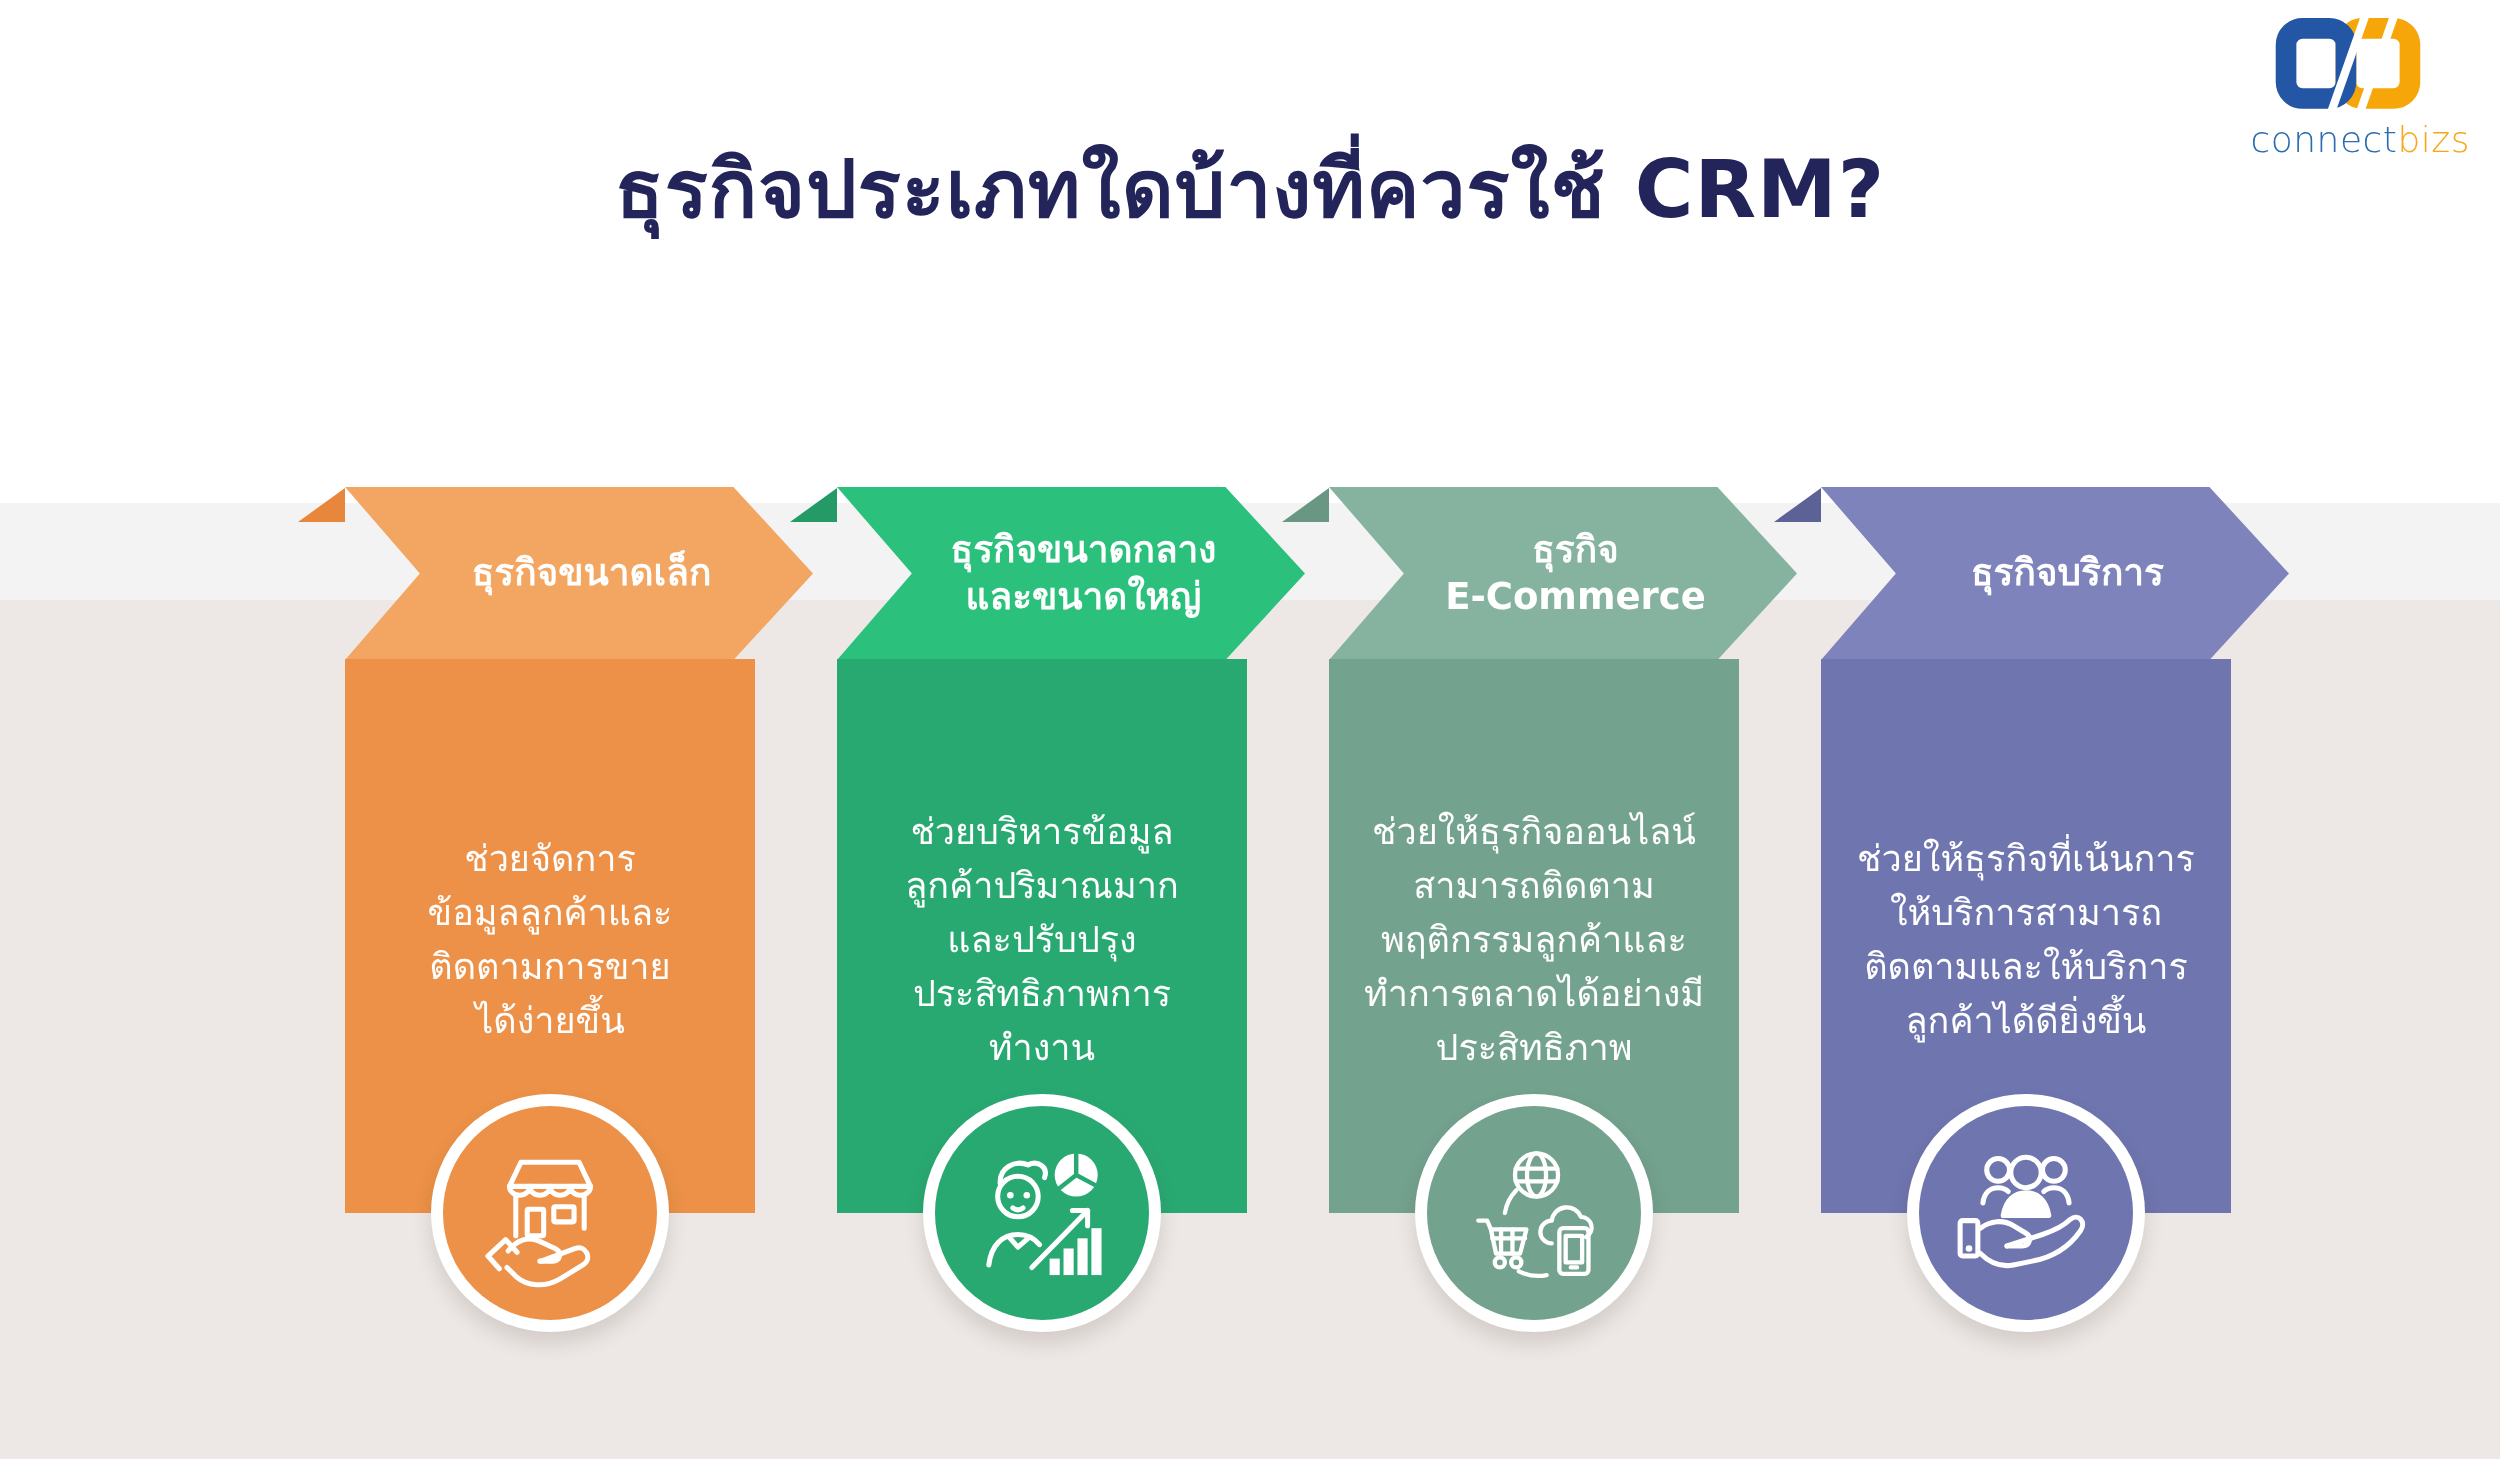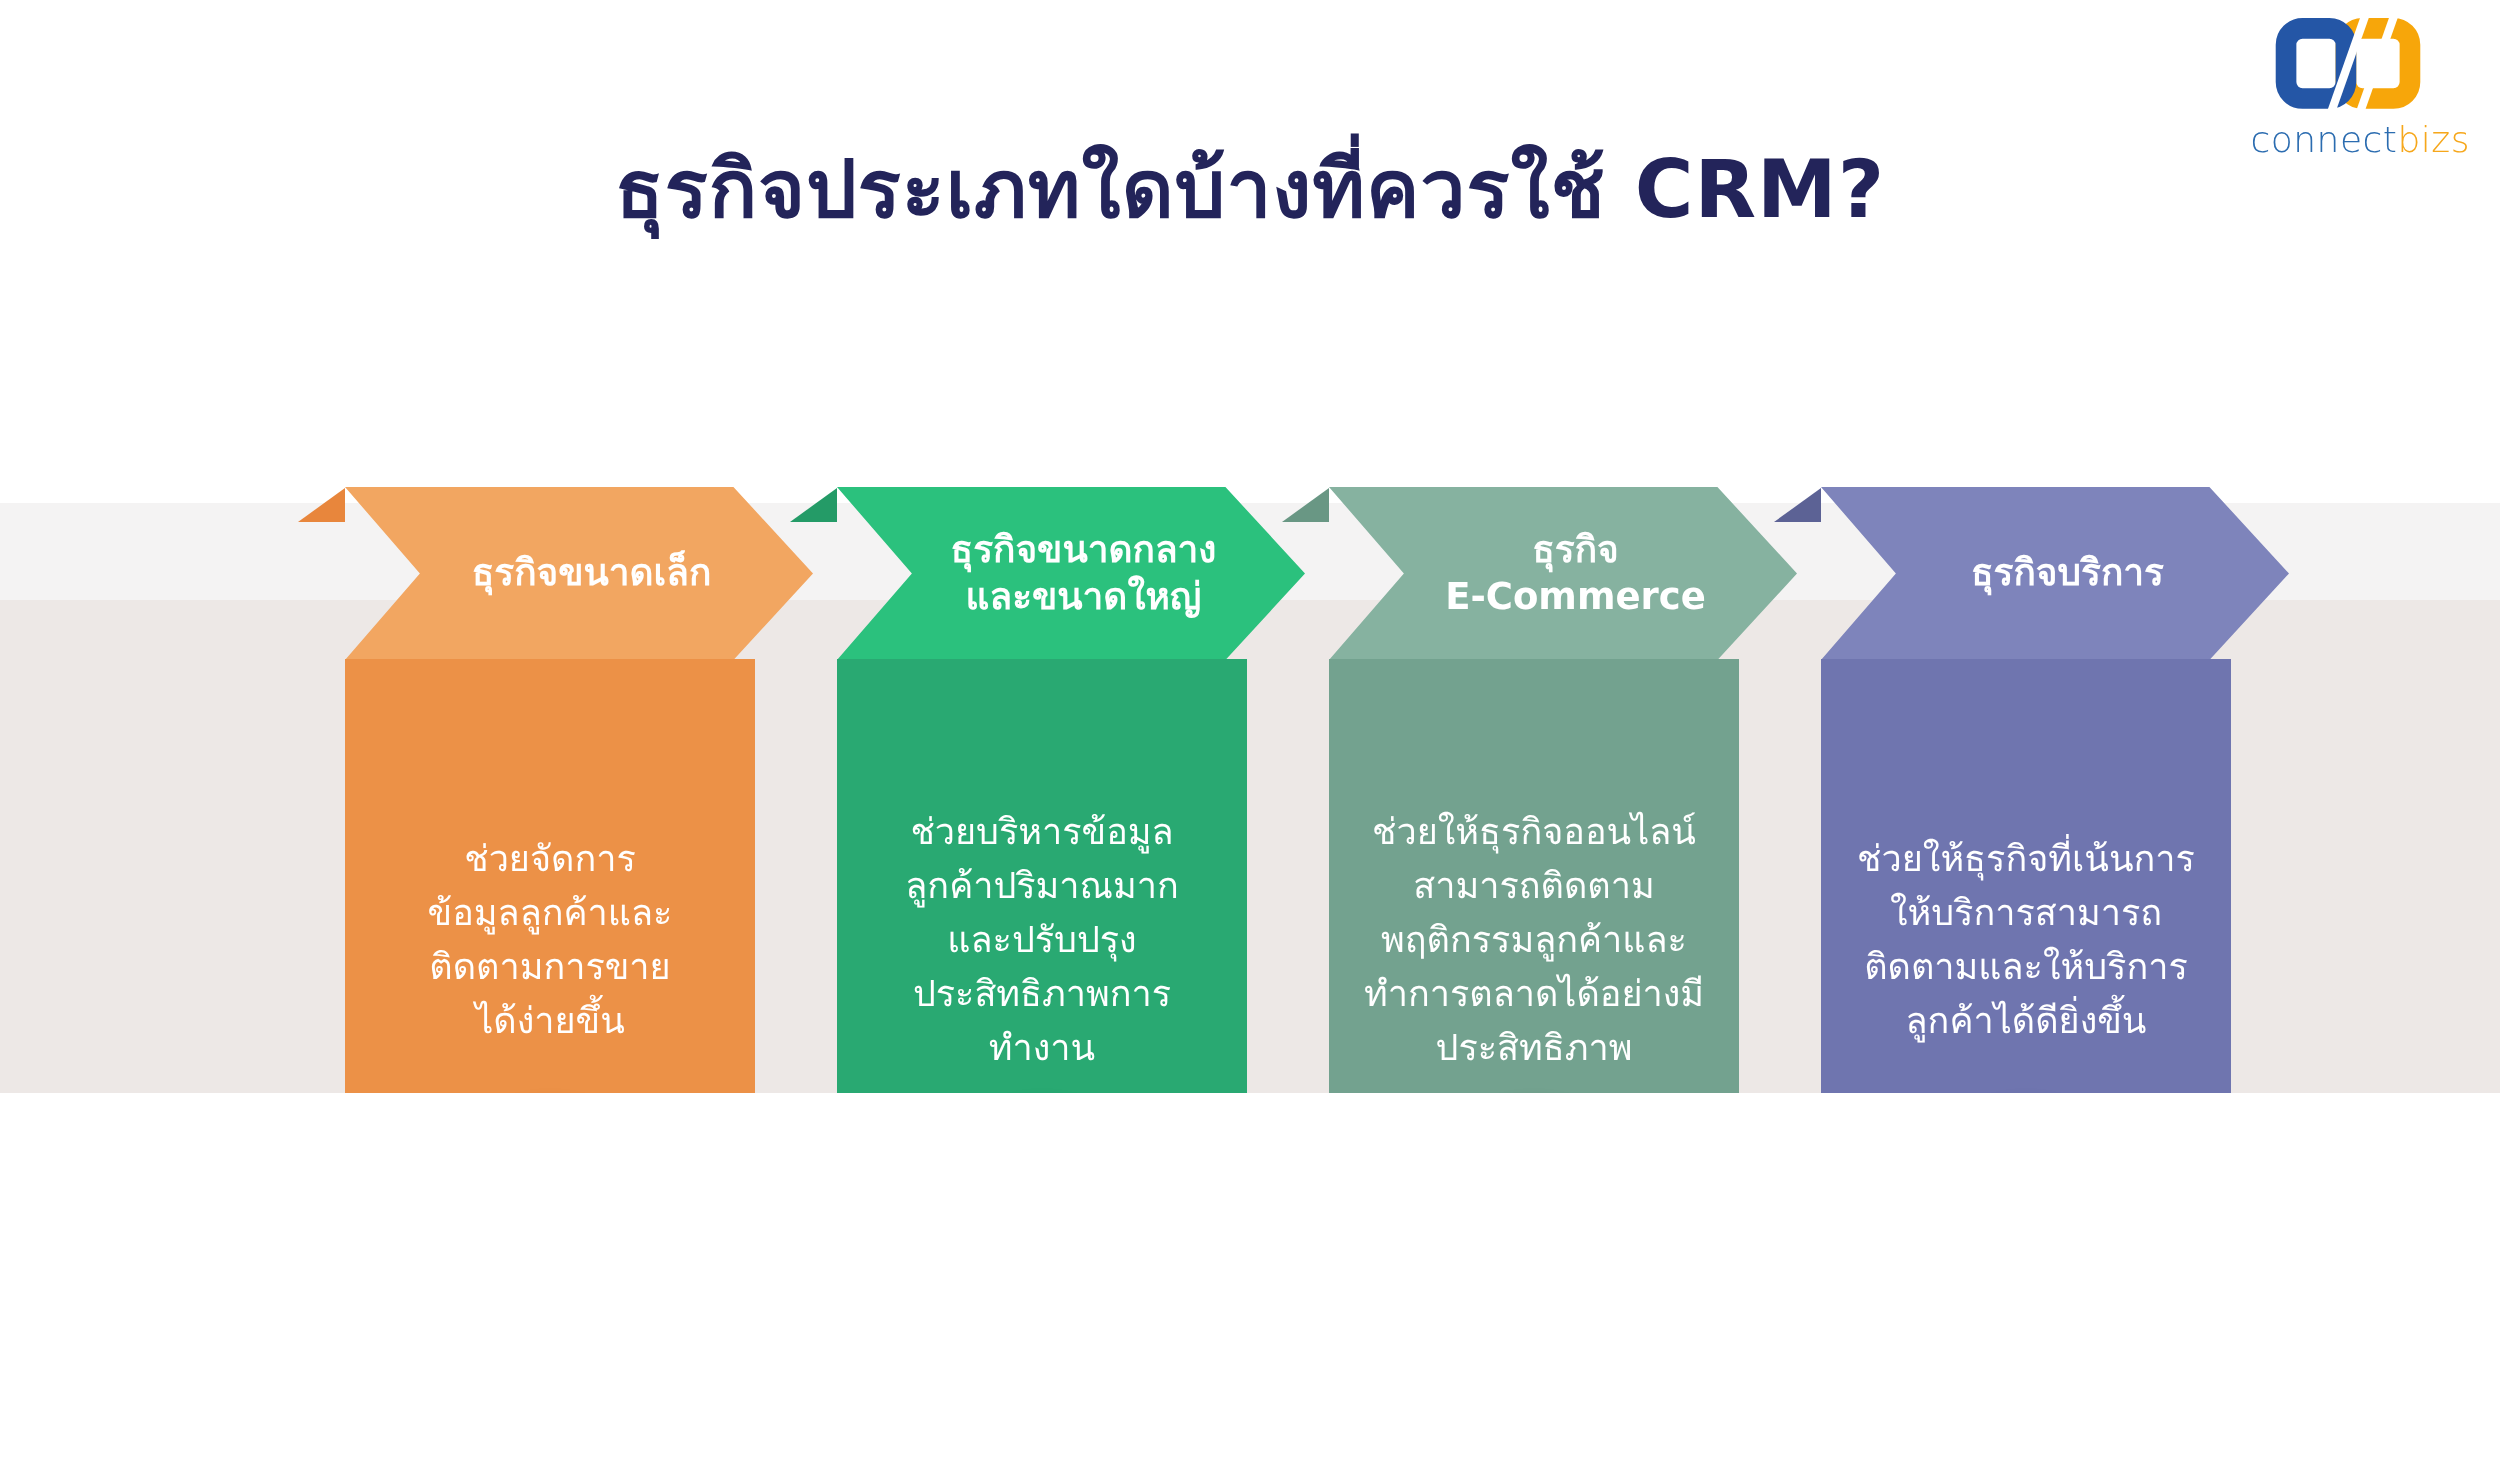--- a/index.html
+++ b/index.html
@@ -1,17 +1,17 @@
 <!DOCTYPE html>
 <html><head>
 <meta charset="utf-8">
 <style>
   html,body{margin:0;padding:0;background:#ffffff;}
   .stage{
-    position:relative;width:2500px;height:1093px;overflow:hidden;background:#ffffff;
+    position:relative;width:2500px;height:1459px;overflow:hidden;background:#ffffff;
     font-family:"DejaVu Sans",sans-serif;
   }
   .bg-band{position:absolute;left:0;top:503px;width:100%;height:97px;background:#F4F3F3;}
   .bg-lower{position:absolute;left:0;top:600px;width:100%;height:859px;background:#EDE8E6;}
 
   .main-title{
     position:absolute;left:0;top:142px;width:100%;text-align:center;
     font-size:80px;font-weight:800;color:#23245A;letter-spacing:1px;line-height:1.2;
   }
 

